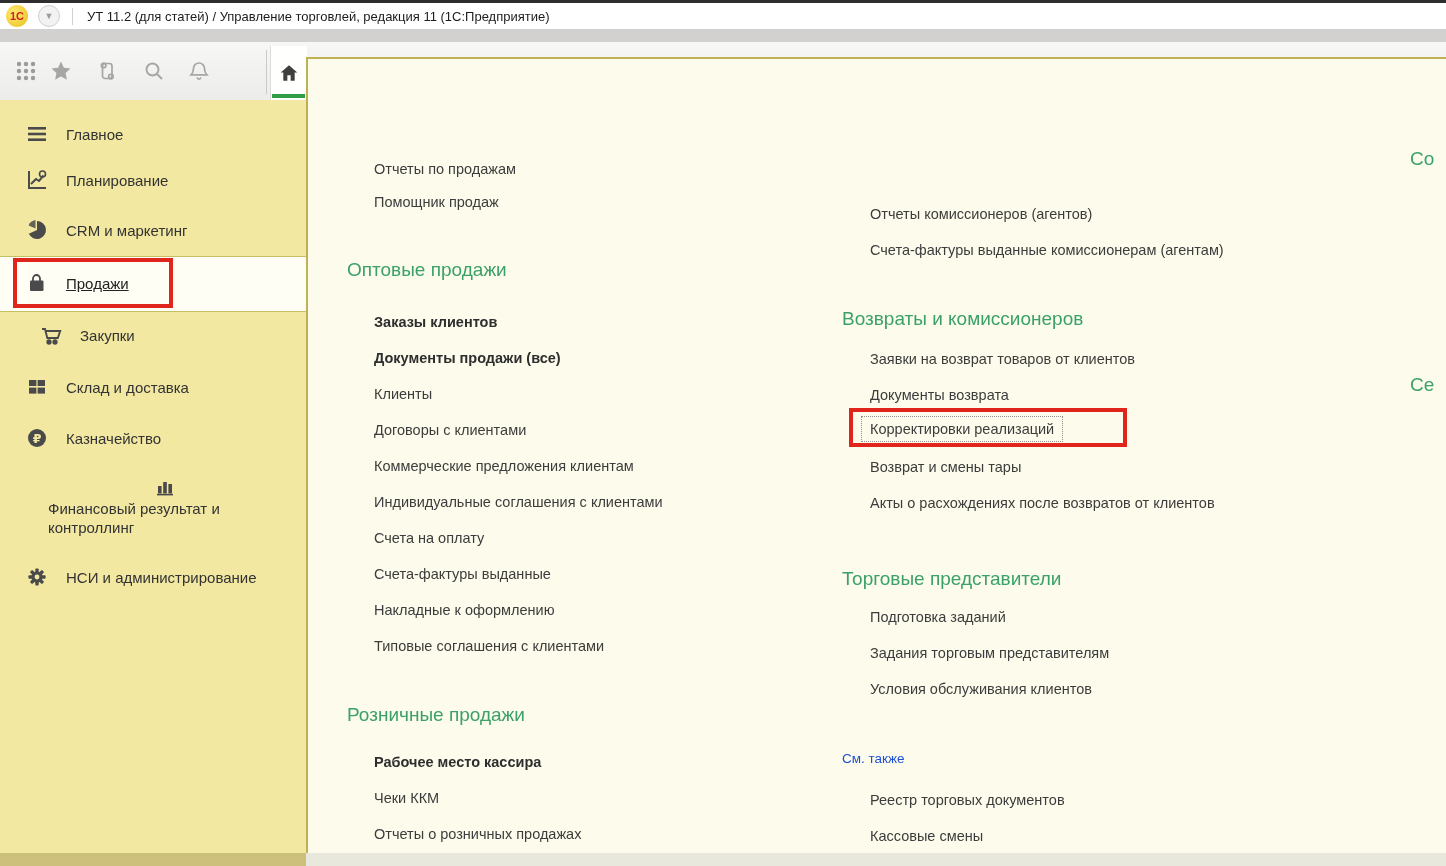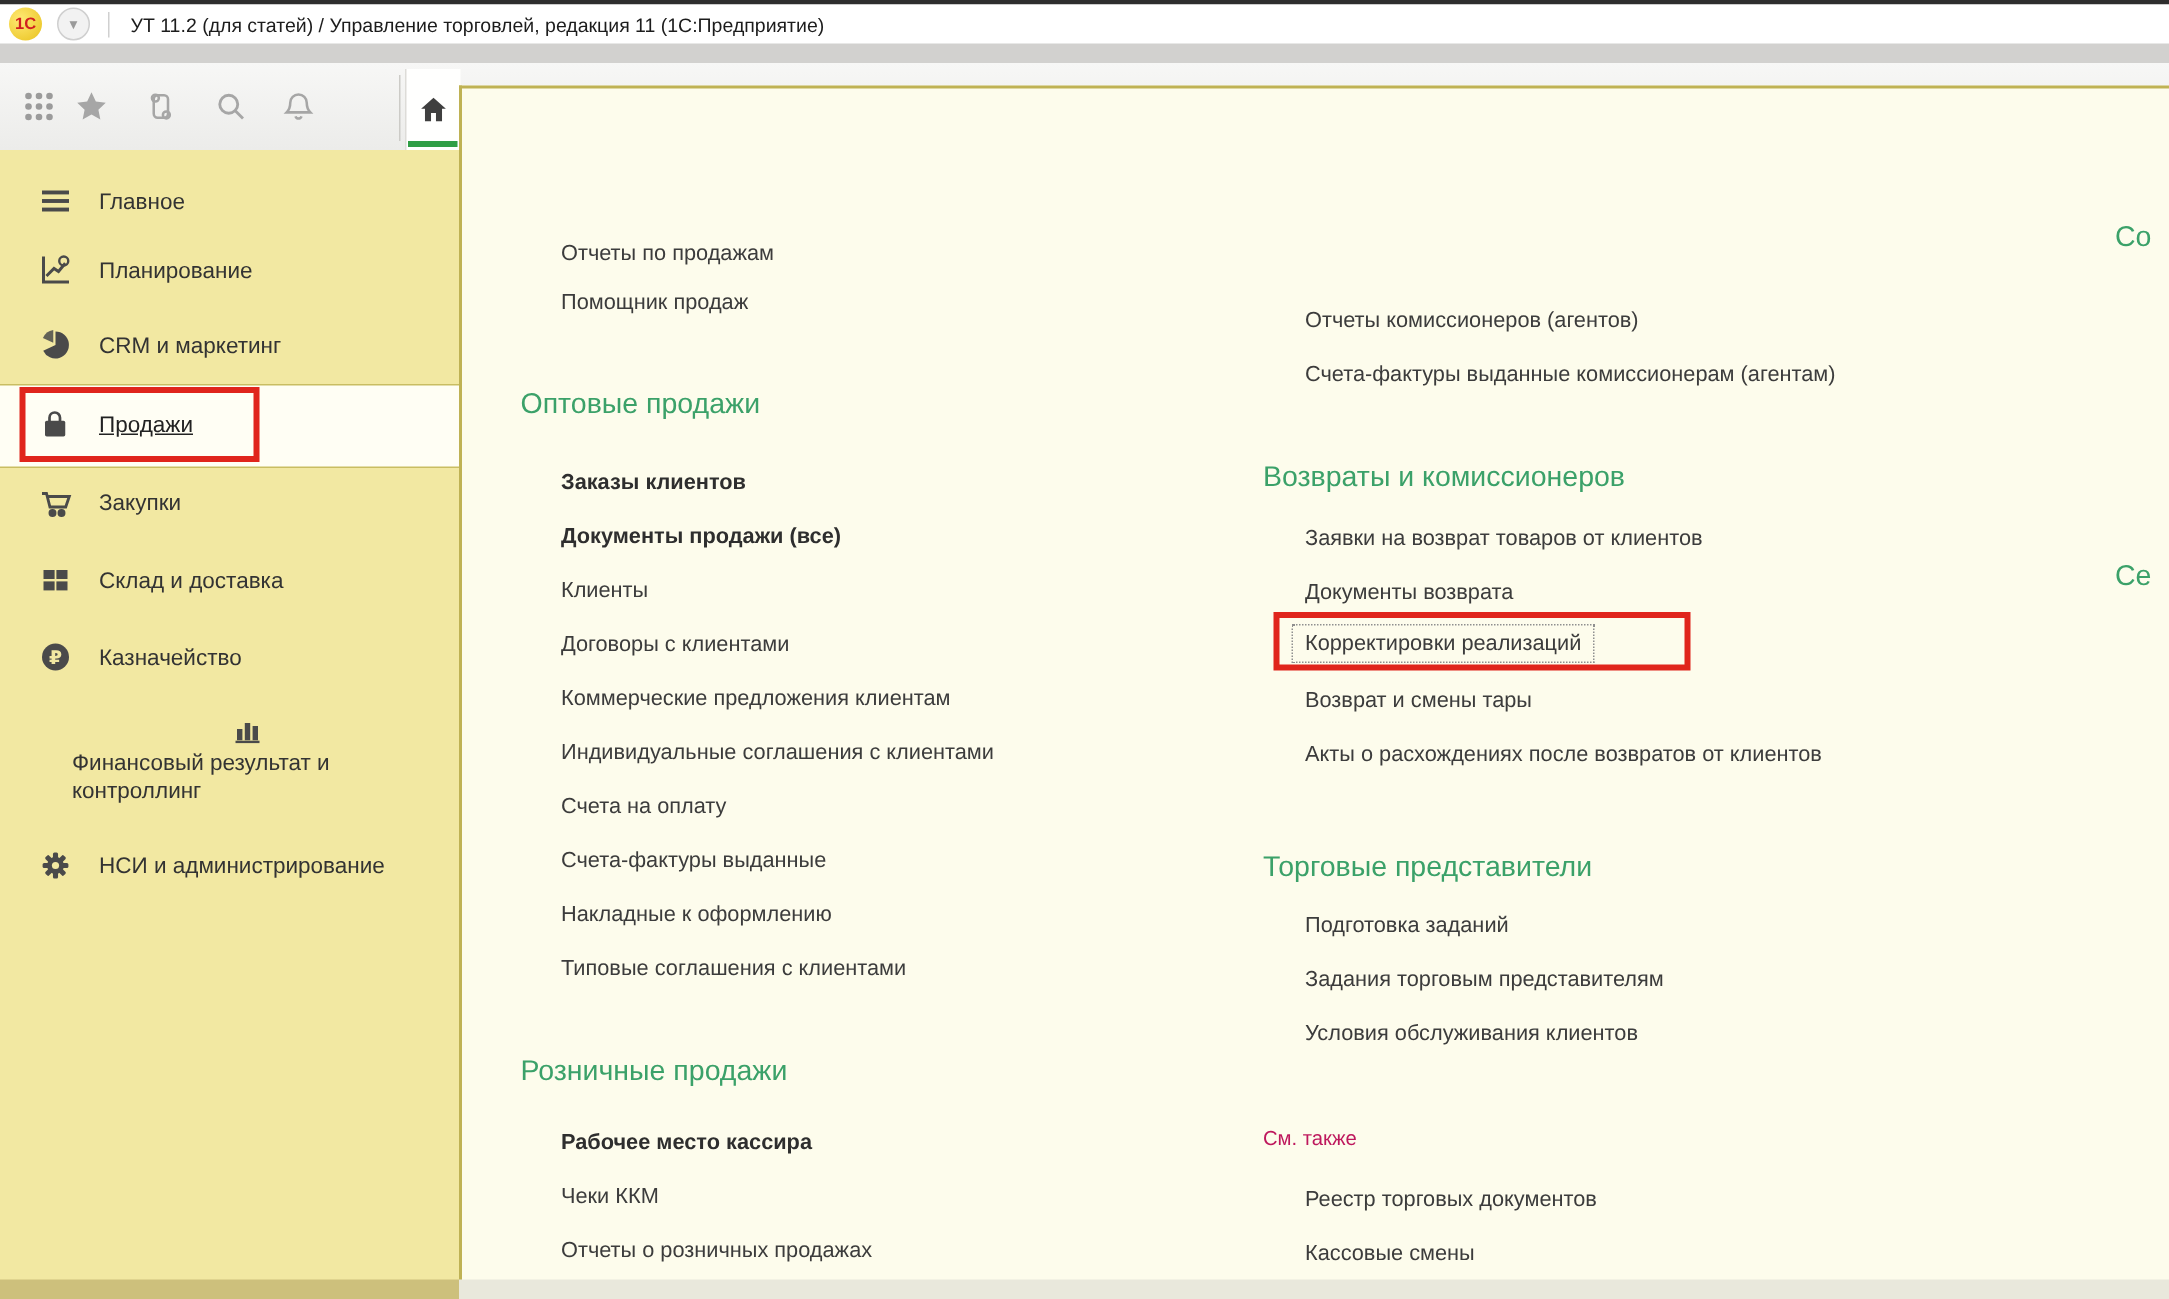--- a/index.html
+++ b/index.html
@@ -32,21 +32,21 @@
   .anno-red{position:absolute;border:4px solid #e0251c;box-sizing:border-box;z-index:40;pointer-events:none;}
   
   #bottomstrip-left{left:0;top:853px;width:306px;height:13px;background:#cdc07c;z-index:30;}
   #bottomstrip-right{left:306px;top:853px;width:1140px;height:13px;background:#e9e8dc;z-index:30;}
   
   #panel{left:306px;top:57px;width:1140px;height:809px;background:#fdfcec;
     border-left:2px solid #bfb254;border-top:2px solid #bfb254;box-sizing:border-box;z-index:20;}
   .p-header{position:absolute;font-size:19px;color:#3ba169;line-height:26px;white-space:nowrap;}
   .p-item{position:absolute;font-size:14.5px;color:#3c3c3c;line-height:20px;white-space:nowrap;cursor:pointer;}
   .p-item.bold{font-weight:bold;color:#2e2e2e;}
-  .p-seealso{position:absolute;font-size:13.5px;color:#be185d;line-height:18px;}
+  .p-seealso{position:absolute;font-size:13.5px;color:#1d4ed8;line-height:18px;}
   .focus-dotted{display:inline-block;border:1px dotted #8f8f8f;padding:2px 8px;}
   svg{display:block;}
 </style>
 </head>
 <body>
 
 <div class="abs" id="topedge"></div>
 <div class="abs" id="titlebar">
   <div id="logo1c">1С</div>
   <div id="mainmenu-btn">▼</div>
@@ -152,21 +152,21 @@
   <div class="sb-item" id="sb-sales" style="top:157px;">
     <span class="sb-icon">
         <svg width="24" height="24" viewBox="0 0 24 24">
       <path d="M8 10V7.5a3.5 3.5 0 0 1 7 0V10" fill="none" stroke="#4a4a4a" stroke-width="1.8"></path>
       <rect x="5" y="9.5" width="13.5" height="10.5" rx="1.2" fill="#4a4a4a"></rect>
         </svg>
       </span>
     <span class="sb-label">Продажи</span>
   </div>
 
-  <div class="sb-item" style="top:209px;">
+  <div class="sb-item" style="top:209px;padding-left:14px;">
     <span class="sb-icon">
         <svg width="24" height="24" viewBox="0 0 24 24" fill="none" stroke="#4a4a4a" stroke-width="1.9">
       <path d="M3 6h3l2.3 9h10.5l2.4-7H7"></path>
           <circle cx="10" cy="19" r="1.7" fill="#4a4a4a"></circle>
           <circle cx="16" cy="19" r="1.7" fill="#4a4a4a"></circle>
         </svg>
       </span>
     <span class="sb-label">Закупки</span>
   </div>
 

